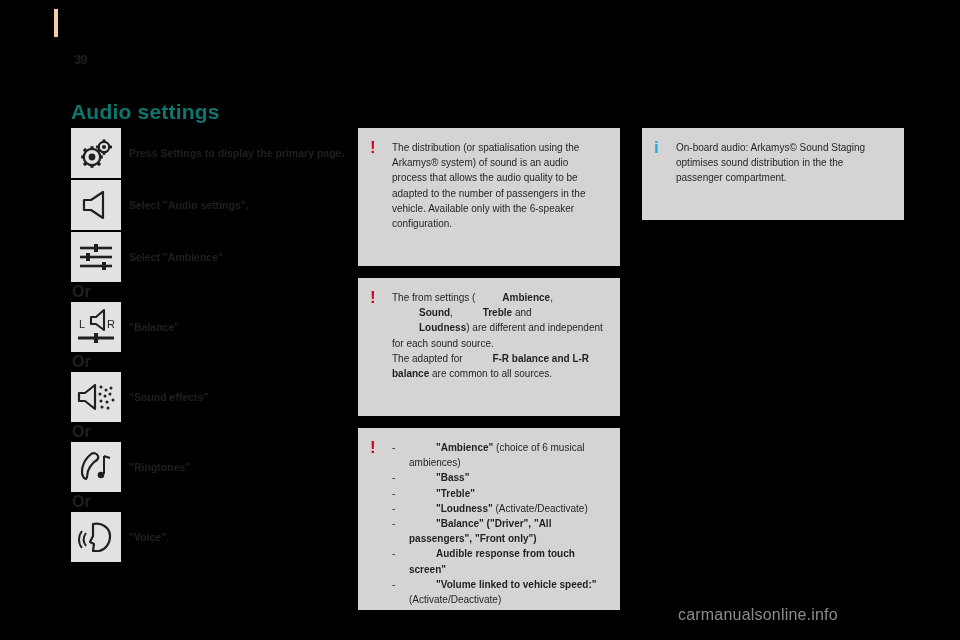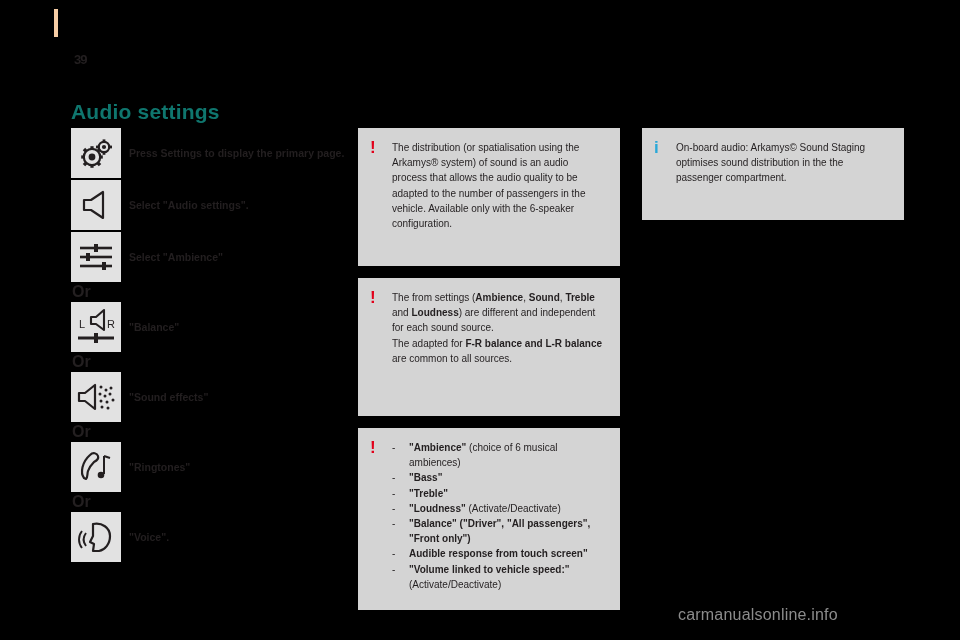--- a/index.html
+++ b/index.html
@@ -123,21 +123,21 @@
     padding-top: 1px;
   }
   .mark-warning { color: #e2001a; }
   .mark-info    { color: #29a8d8; }
   .callout-body {
     flex: 1 1 auto;
     font-size: 10px;
     line-height: 15.2px;
     color: #231f20;
   }
-  .callout-body b { font-weight: bold; }
+  .callout-body b { font-weight: bold; padding-left: 27px; }
 
   
   .bullet-list { list-style: none; }
   .bullet-list li {
     display: flex;
     margin-bottom: 0px;
   }
   .bullet-list .dash {
     flex: 0 0 17px;
     color: #231f20;

